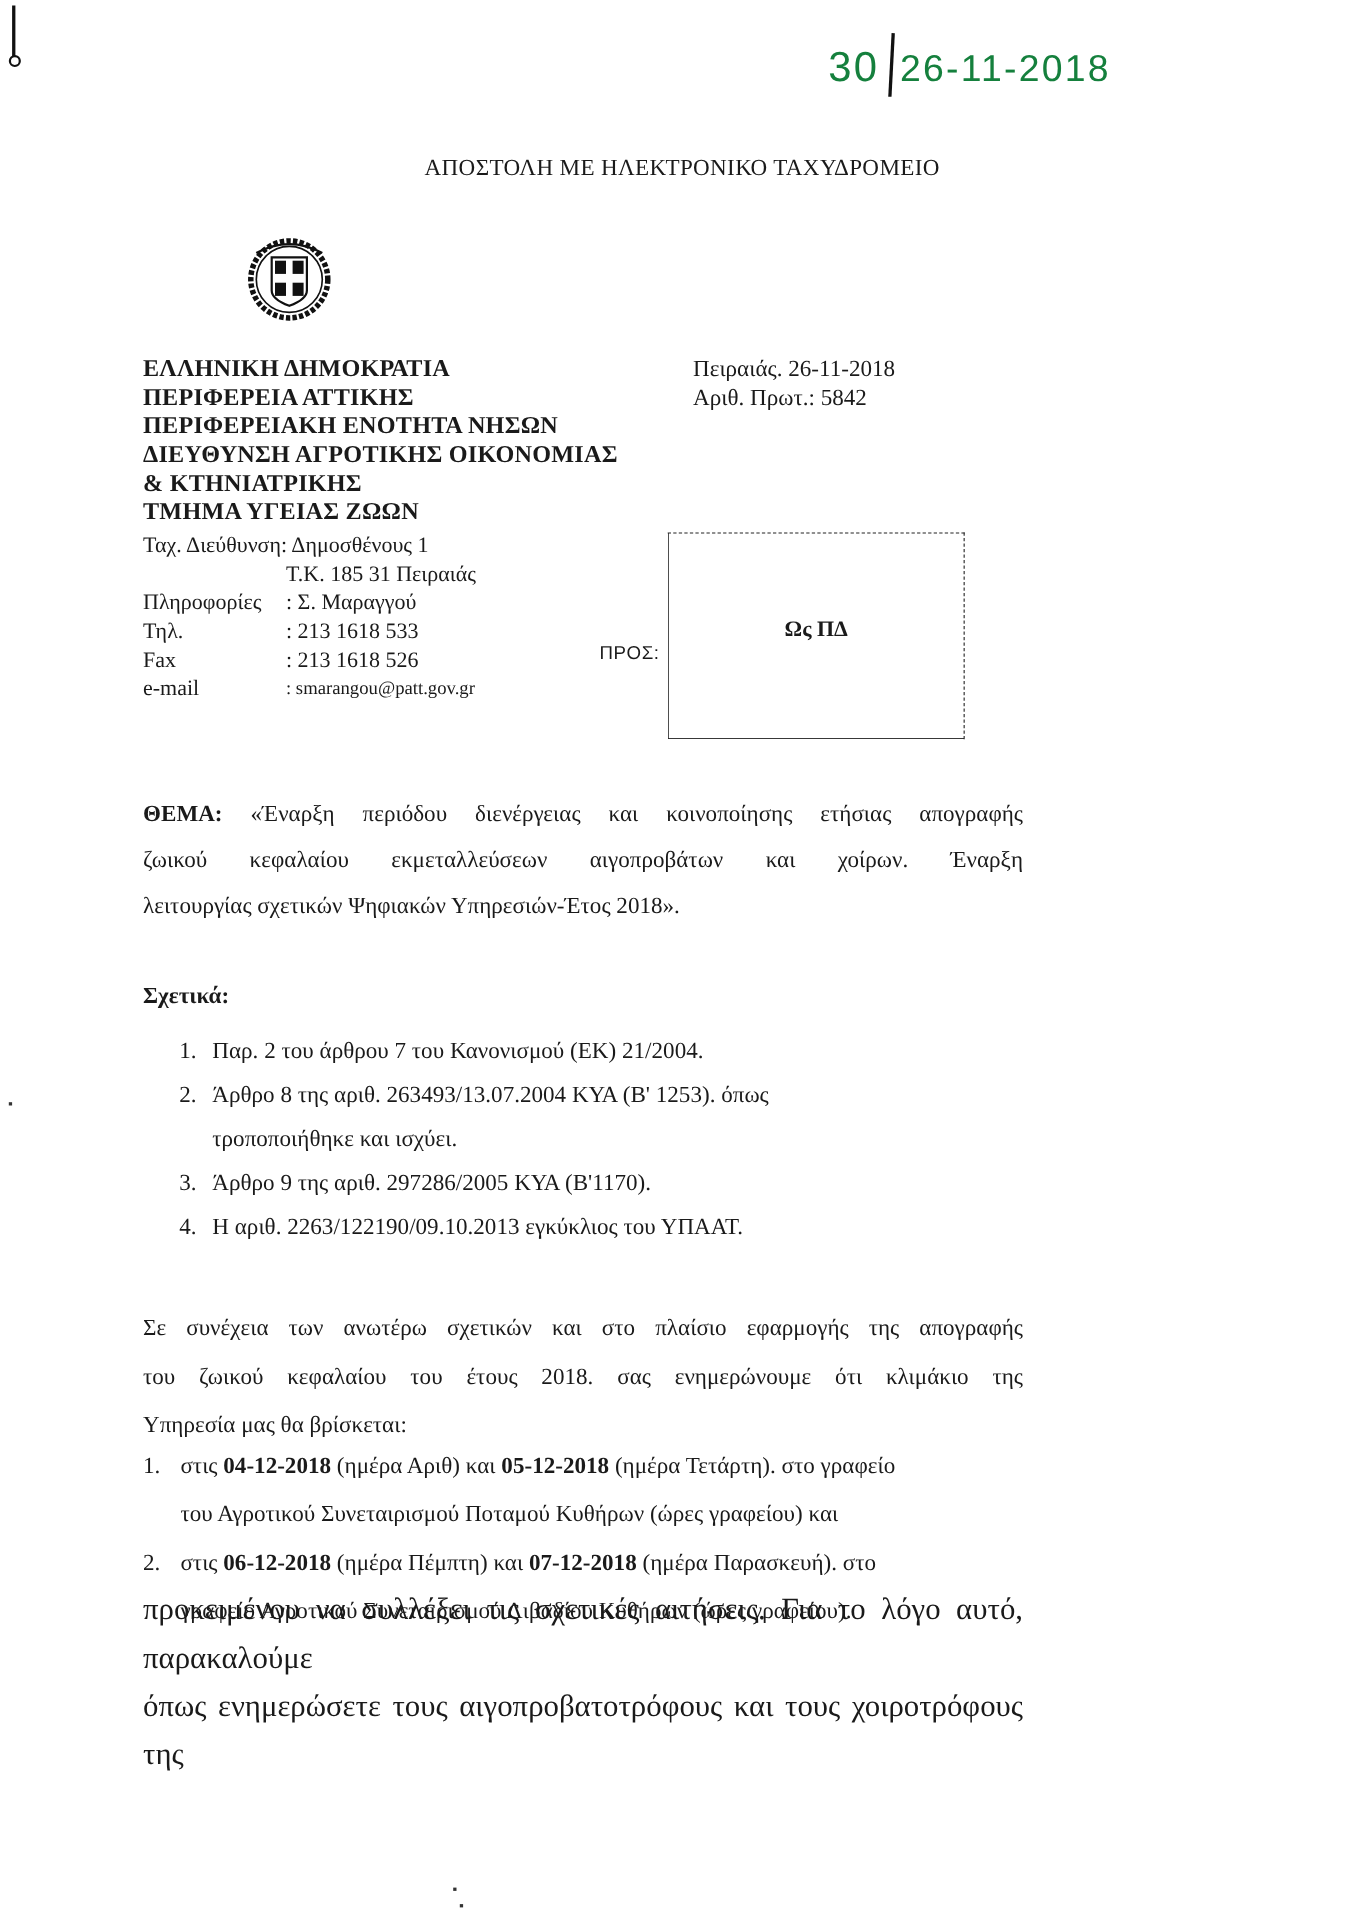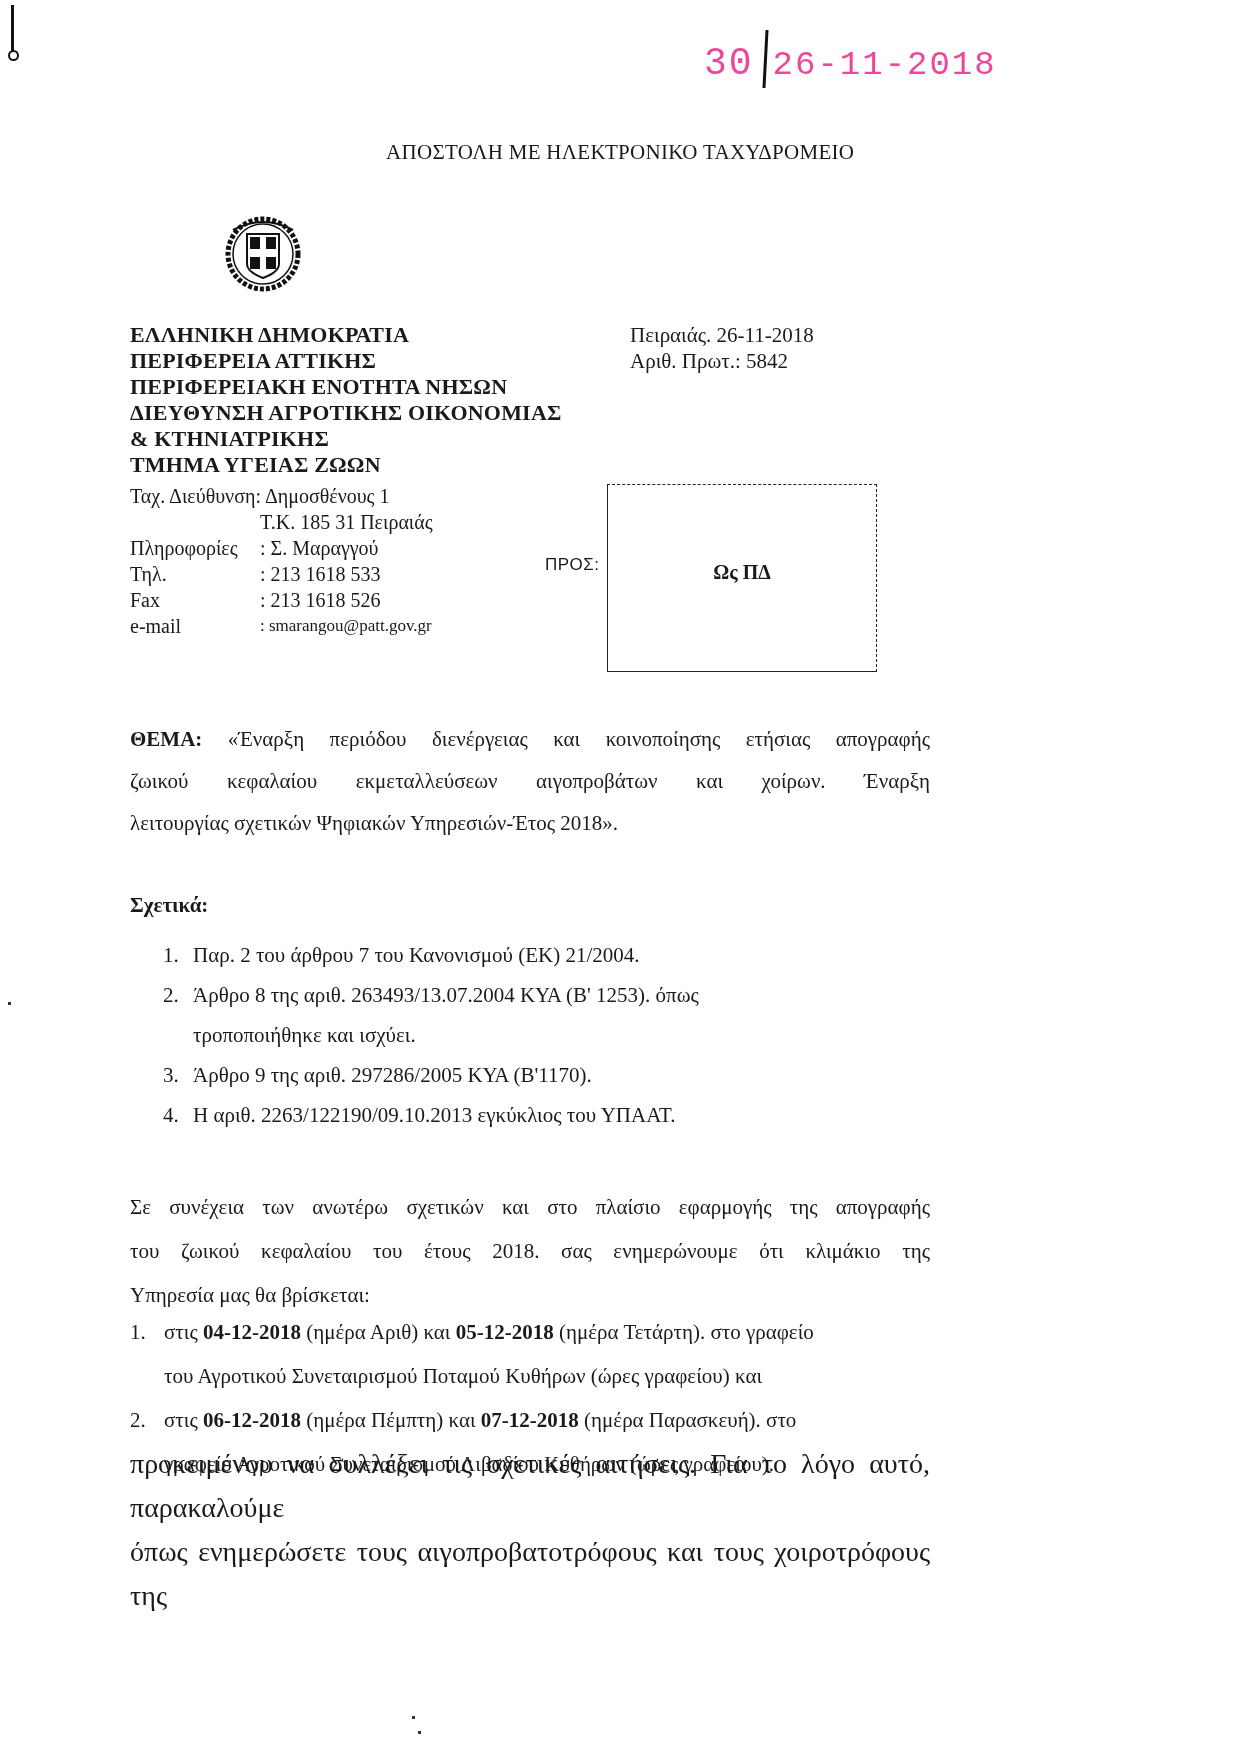--- a/index.html
+++ b/index.html
@@ -1,34 +1,34 @@
 <!DOCTYPE html>
 <html><head>
   <meta charset="utf-8">
   <style>
     html, body { margin: 0; padding: 0; background: #ffffff; }
     body { width: 1241px; height: 1754px; position: relative; overflow: hidden; color: #1a1a1a; font-family: "Liberation Serif", serif; }
     .abs { position: absolute; }
     .margin-mark { left: 11px; top: 5px; width: 3px; height: 50px; background: #111; }
     .margin-mark::after { content: ""; position: absolute; left: -3px; bottom: -6px; width: 7px; height: 7px; border: 2px solid #111; border-radius: 50%; background: #fff; }
-    .handwritten { left: 704px; top: 30px; font-family: Liberation Mono, monospace; font-size: 40px; font-weight: 300; letter-spacing: 2px; color: #ec4899; }
+    .handwritten { left: 753px; top: 30px; font-family: Liberation Sans, sans-serif; font-size: 40px; font-weight: 300; letter-spacing: 2px; color: #15803d; }
     .handwritten .slash { display: inline-block; width: 3px; height: 58px; background: #111; vertical-align: -14px; margin: 0 6px 0 10px; transform: rotate(3deg); }
     .handwritten .reg { font-size: 38px; }
     .handwritten .date { font-size: 34px; }
     .email-banner { left: 386px; top: 140px; font-family: "Liberation Serif", serif; font-size: 21px; letter-spacing: 0.3px; }
     .emblem { left: 223px; top: 212px; width: 80px; height: 82px; }
     .header-left { left: 130px; top: 322px; }
     .header-left .org { font-weight: bold; font-size: 22px; line-height: 26px; letter-spacing: 0.2px; }
     .contact { left: 130px; top: 483px; font-size: 20px; line-height: 26px; }
     .contact .row { display: flex; }
     .contact .lbl { width: 130px; }
     .contact .val { }
     .contact .tk { padding-left: 130px; }
     .header-right { left: 630px; top: 322px; font-size: 21px; line-height: 26px; }
-    .pros-label { left: 545px; top: 555px; font-family: "Liberation Sans", sans-serif; font-size: 17px; letter-spacing: 0.5px; }
+    .pros-label { left: 545px; top: 584px; font-family: "Liberation Sans", sans-serif; font-size: 17px; letter-spacing: 0.5px; }
     .recipient-box { left: 607px; top: 484px; width: 268px; height: 186px; border: 1.5px solid #222; border-top-style: dashed; border-right-style: dashed; }
     .recipient-text { position: absolute; left: 0; right: 0; top: 76px; text-align: center; font-weight: bold; font-size: 20px; }
     .subject { left: 130px; top: 718px; width: 800px; font-size: 21px; line-height: 42px; text-align: justify; }
     .subject .lbl { font-weight: bold; }
     .related-title { left: 130px; top: 893px; font-size: 21px; font-weight: bold; }
     .related-list { left: 163px; top: 935px; width: 700px; font-size: 21px; line-height: 40px; }
     .related-list .item { display: flex; }
     .related-list .num { width: 30px; flex: none; }
     .body-para { left: 130px; top: 1185px; width: 800px; font-size: 21px; line-height: 44px; text-align: justify; }
     .sched-list { left: 130px; top: 1310px; width: 800px; font-size: 21px; line-height: 44px; }

